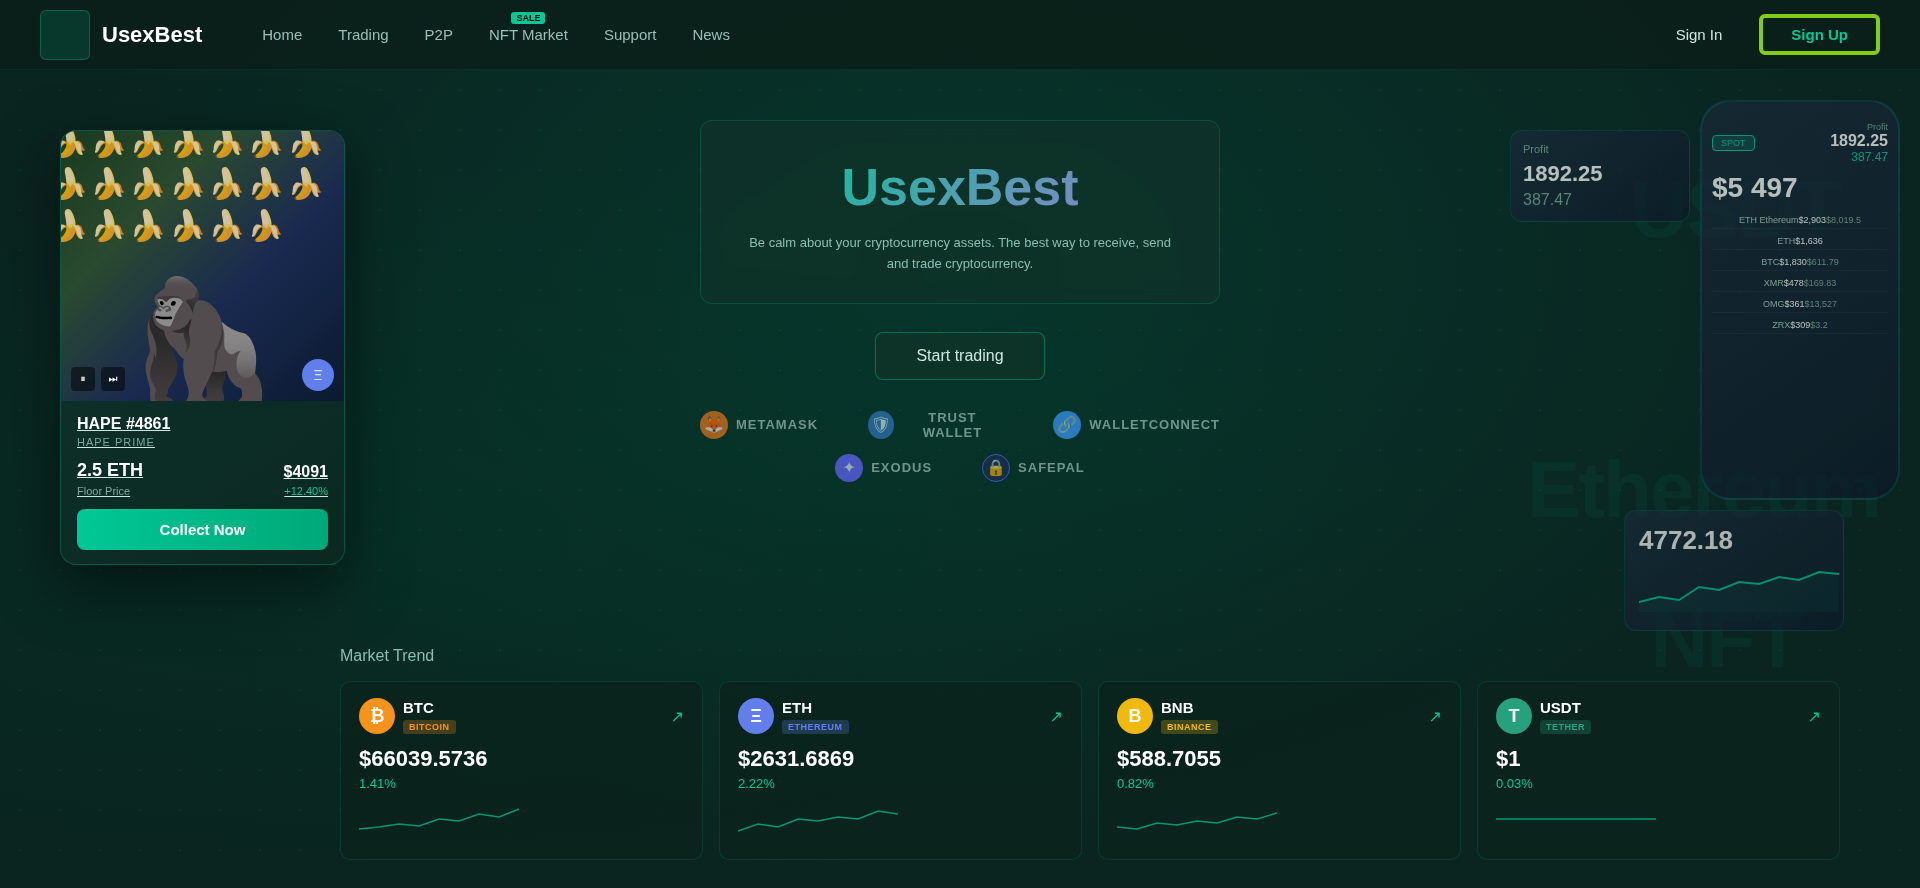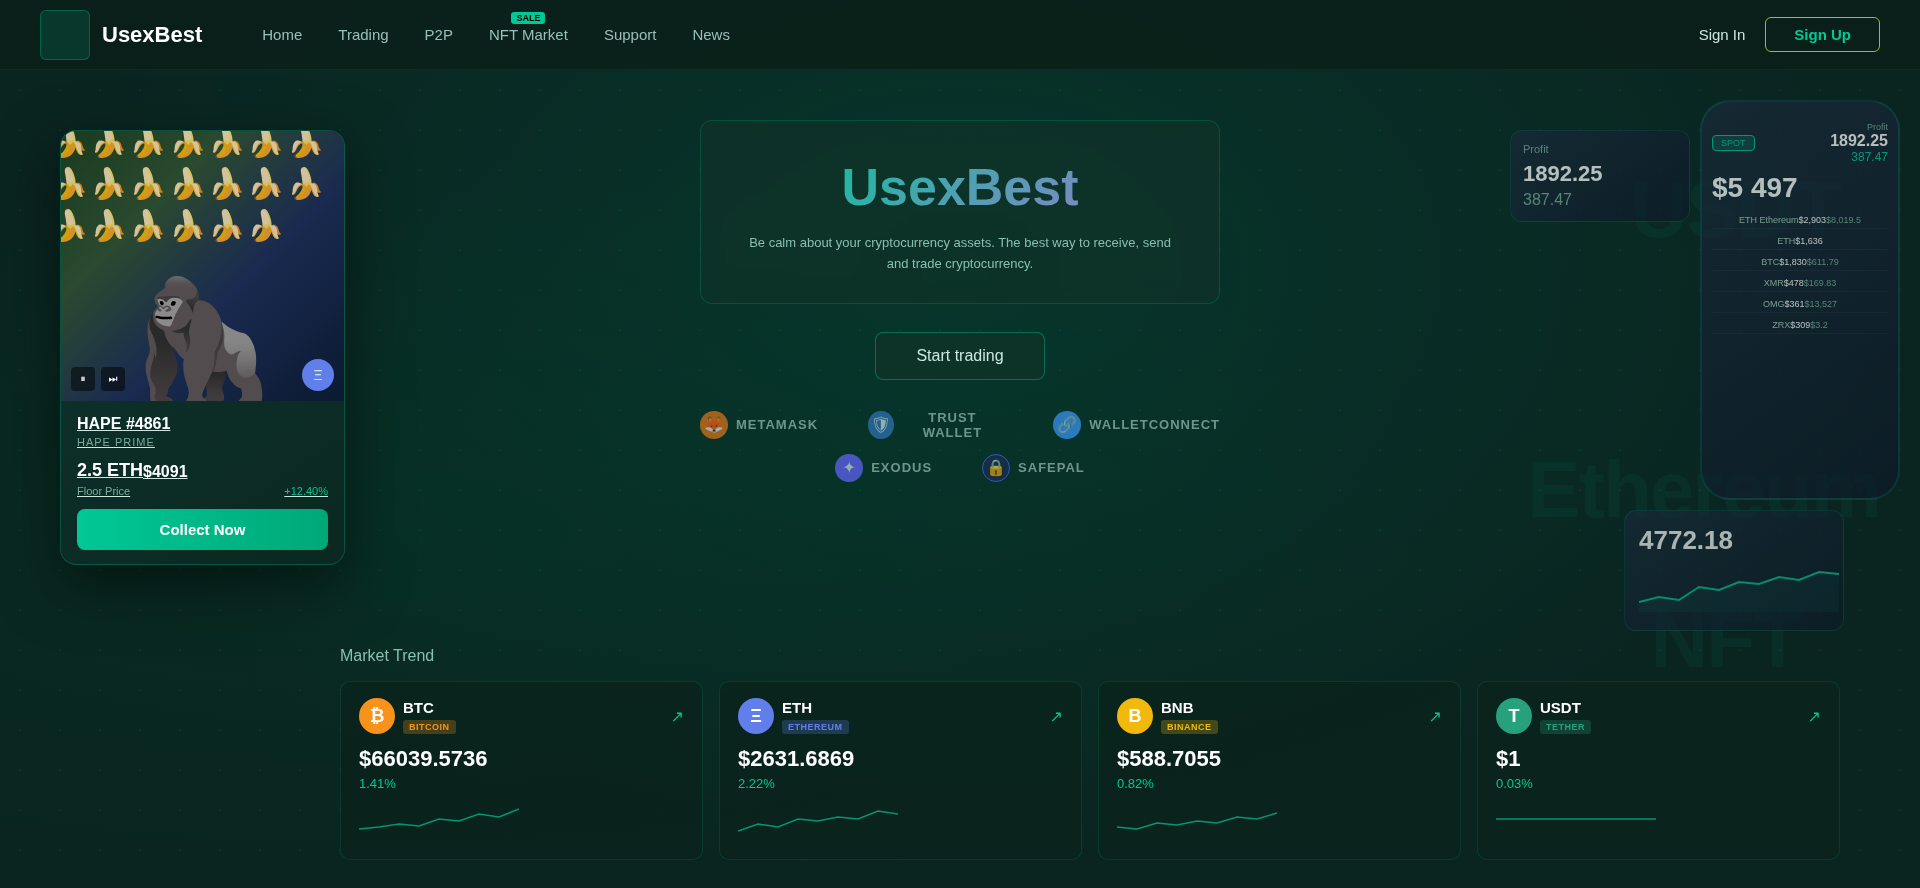--- a/index.html
+++ b/index.html
@@ -75,34 +75,34 @@
       color: #000;
       font-size: 9px;
       font-weight: 700;
       padding: 1px 5px;
       border-radius: 3px;
     }
 
     .nav-actions {
       display: flex;
       align-items: center;
-      gap: 20px;
+      gap: 37px;
     }
 
     .sign-in-btn {
       color: #cce8e0;
       font-size: 15px;
       cursor: pointer;
       background: none;
       border: none;
     }
 
     .sign-up-btn {
       background: transparent;
-      border: 1px solid #84cc16;
+      border: 4px solid #84cc16;
       color: #00c896;
       padding: 8px 28px;
       border-radius: 6px;
       font-size: 15px;
       cursor: pointer;
       font-weight: 600;
     }
 
     
     .hero {
@@ -218,20 +218,21 @@
 
     .nft-collection {
       font-size: 11px;
       color: #7aaa9a;
       letter-spacing: 1px;
       margin-bottom: 12px;
     }
 
     .nft-price-row {
       display: flex;
+      justify-content: space-between;
       align-items: flex-end;
       margin-bottom: 4px;
     }
 
     .nft-eth-price {
       font-size: 18px;
       font-weight: 700;
       color: #ffffff;
     }
 

